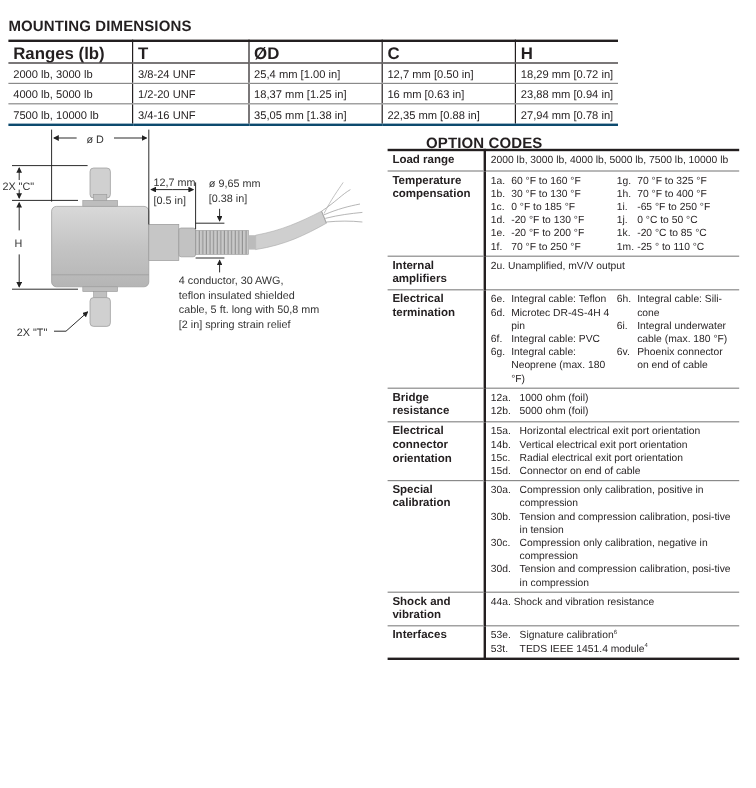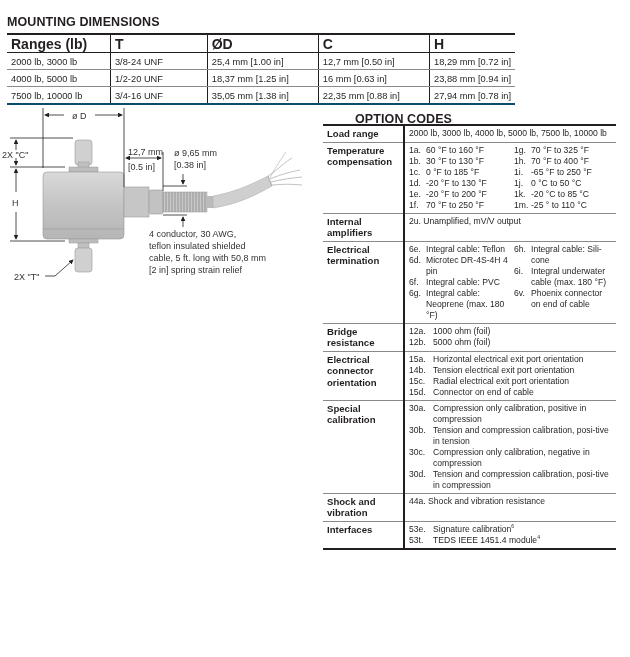--- a/index.html
+++ b/index.html
@@ -286,21 +286,21 @@
   </tr>
   <tr>
     <td class="lbl">Electrical connector orientation</td>
     <td>
       <div class="it wide">
             <span class="code">15a.</span>
             <span class="txt">Horizontal electrical exit port orientation</span>
           </div>
       <div class="it wide">
             <span class="code">14b.</span>
-            <span class="txt">Tension electrical exit port orientation</span>
+            <span class="txt">Vertical electrical exit port orientation</span>
           </div>
       <div class="it wide">
             <span class="code">15c.</span>
             <span class="txt">Radial electrical exit port orientation</span>
           </div>
       <div class="it wide">
             <span class="code">15d.</span>
             <span class="txt">Connector on end of cable</span>
           </div>
     </td>

